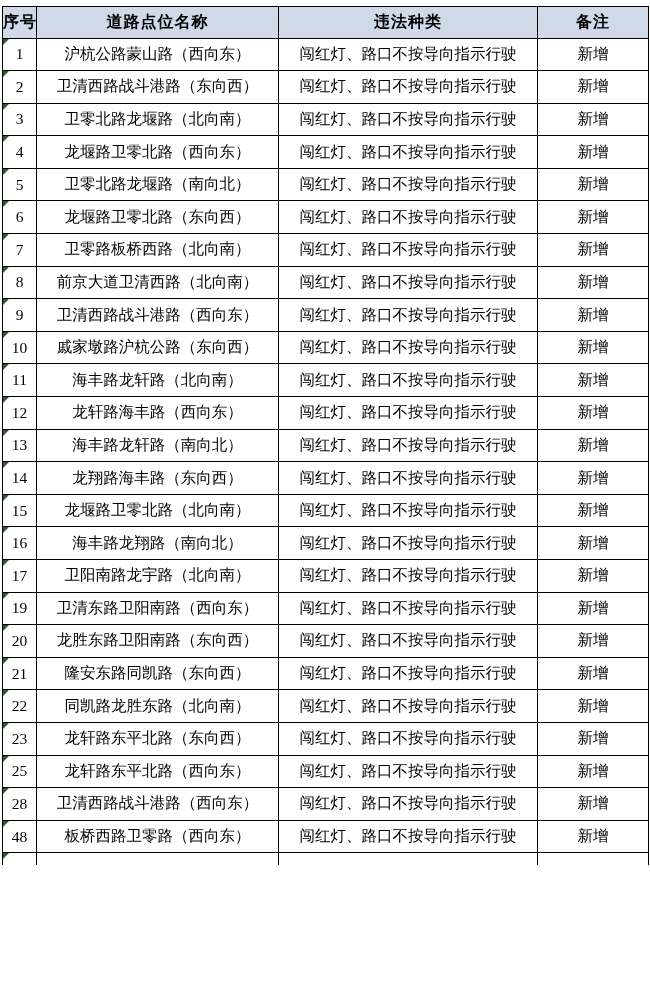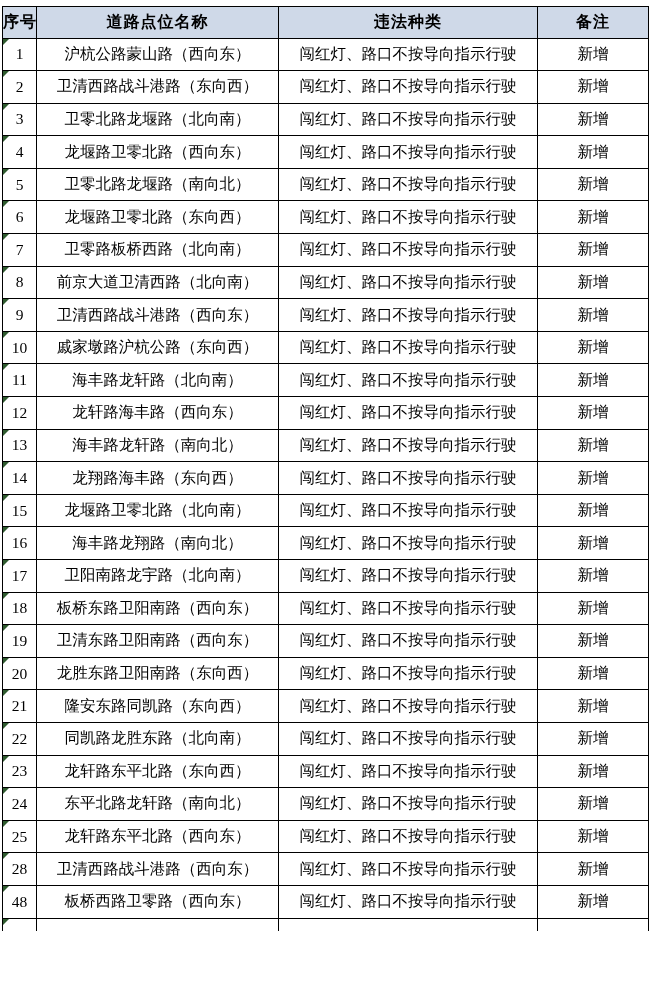--- a/index.html
+++ b/index.html
@@ -179,26 +179,20 @@
     <td>闯红灯、路口不按导向指示行驶</td>
     <td>新增</td>
   </tr>
         <tr>
     <td class="cell-no"><span class="tri"></span><span class="no-text">17</span></td>
     <td>卫阳南路龙宇路（北向南）</td>
     <td>闯红灯、路口不按导向指示行驶</td>
     <td>新增</td>
   </tr>
         <tr>
-    <td class="cell-no"><span class="tri"></span><span class="no-text">18</span></td>
-    <td>板桥东路卫阳南路（西向东）</td>
-    <td>闯红灯、路口不按导向指示行驶</td>
-    <td>新增</td>
-  </tr>
-        <tr>
     <td class="cell-no"><span class="tri"></span><span class="no-text">19</span></td>
     <td>卫清东路卫阳南路（西向东）</td>
     <td>闯红灯、路口不按导向指示行驶</td>
     <td>新增</td>
   </tr>
         <tr>
     <td class="cell-no"><span class="tri"></span><span class="no-text">20</span></td>
     <td>龙胜东路卫阳南路（东向西）</td>
     <td>闯红灯、路口不按导向指示行驶</td>
     <td>新增</td>
@@ -211,26 +205,20 @@
   </tr>
         <tr>
     <td class="cell-no"><span class="tri"></span><span class="no-text">22</span></td>
     <td>同凯路龙胜东路（北向南）</td>
     <td>闯红灯、路口不按导向指示行驶</td>
     <td>新增</td>
   </tr>
         <tr>
     <td class="cell-no"><span class="tri"></span><span class="no-text">23</span></td>
     <td>龙轩路东平北路（东向西）</td>
-    <td>闯红灯、路口不按导向指示行驶</td>
-    <td>新增</td>
-  </tr>
-        <tr>
-    <td class="cell-no"><span class="tri"></span><span class="no-text">24</span></td>
-    <td>东平北路龙轩路（南向北）</td>
     <td>闯红灯、路口不按导向指示行驶</td>
     <td>新增</td>
   </tr>
         <tr>
     <td class="cell-no"><span class="tri"></span><span class="no-text">25</span></td>
     <td>龙轩路东平北路（西向东）</td>
     <td>闯红灯、路口不按导向指示行驶</td>
     <td>新增</td>
   </tr>
         <tr>

